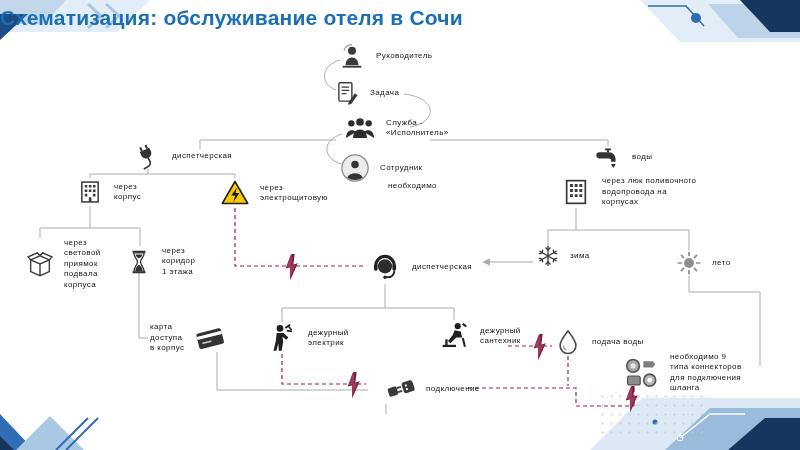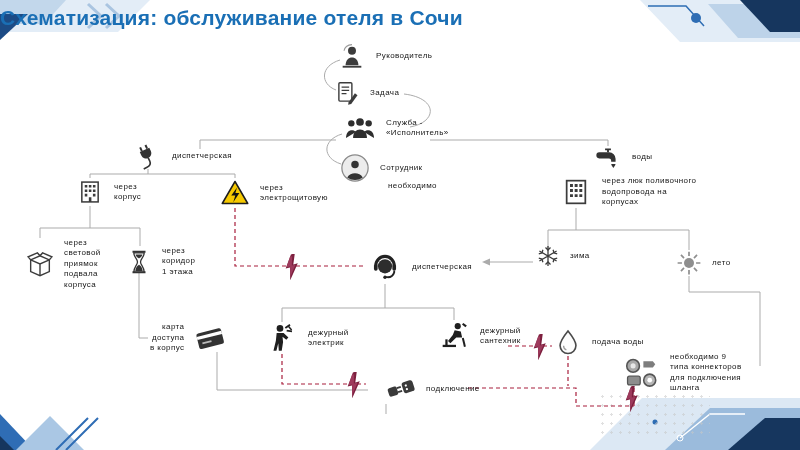--- a/index.html
+++ b/index.html
@@ -12,21 +12,21 @@
   .decor{position:absolute;z-index:0}
   .dots{position:absolute;left:598px;top:392px;width:112px;height:48px;z-index:0;
     background-image:radial-gradient(#c7c7c7 1px, transparent 1.3px);
     background-size:9px 9px;opacity:.55}
   .node{position:absolute;display:flex;align-items:center;gap:10px;z-index:2}
   .node .label{font-size:8px;line-height:1.3;color:#161616;white-space:pre-line;
     letter-spacing:.4px}
   .label-only{position:absolute;z-index:2;font-size:8px;color:#161616;letter-spacing:.4px}
   .icon{flex:0 0 auto;display:flex}
   .bolt{position:absolute;z-index:3}
-  .t-right{text-align:right}
+  .t-right{}
 </style>
 </head>
 <body>
 
 <div class="slide">
 
   <svg class="decor" style="left:0;top:0" width="170" height="48">
     <polygon points="0,0 150,0 118,32 0,32" fill="#e3edf7"></polygon>
     <polygon points="0,0 66,0 44,24 0,24" fill="#c2d7eb"></polygon>
     <polygon points="0,14 28,14 0,40" fill="#1c4b85"></polygon>

